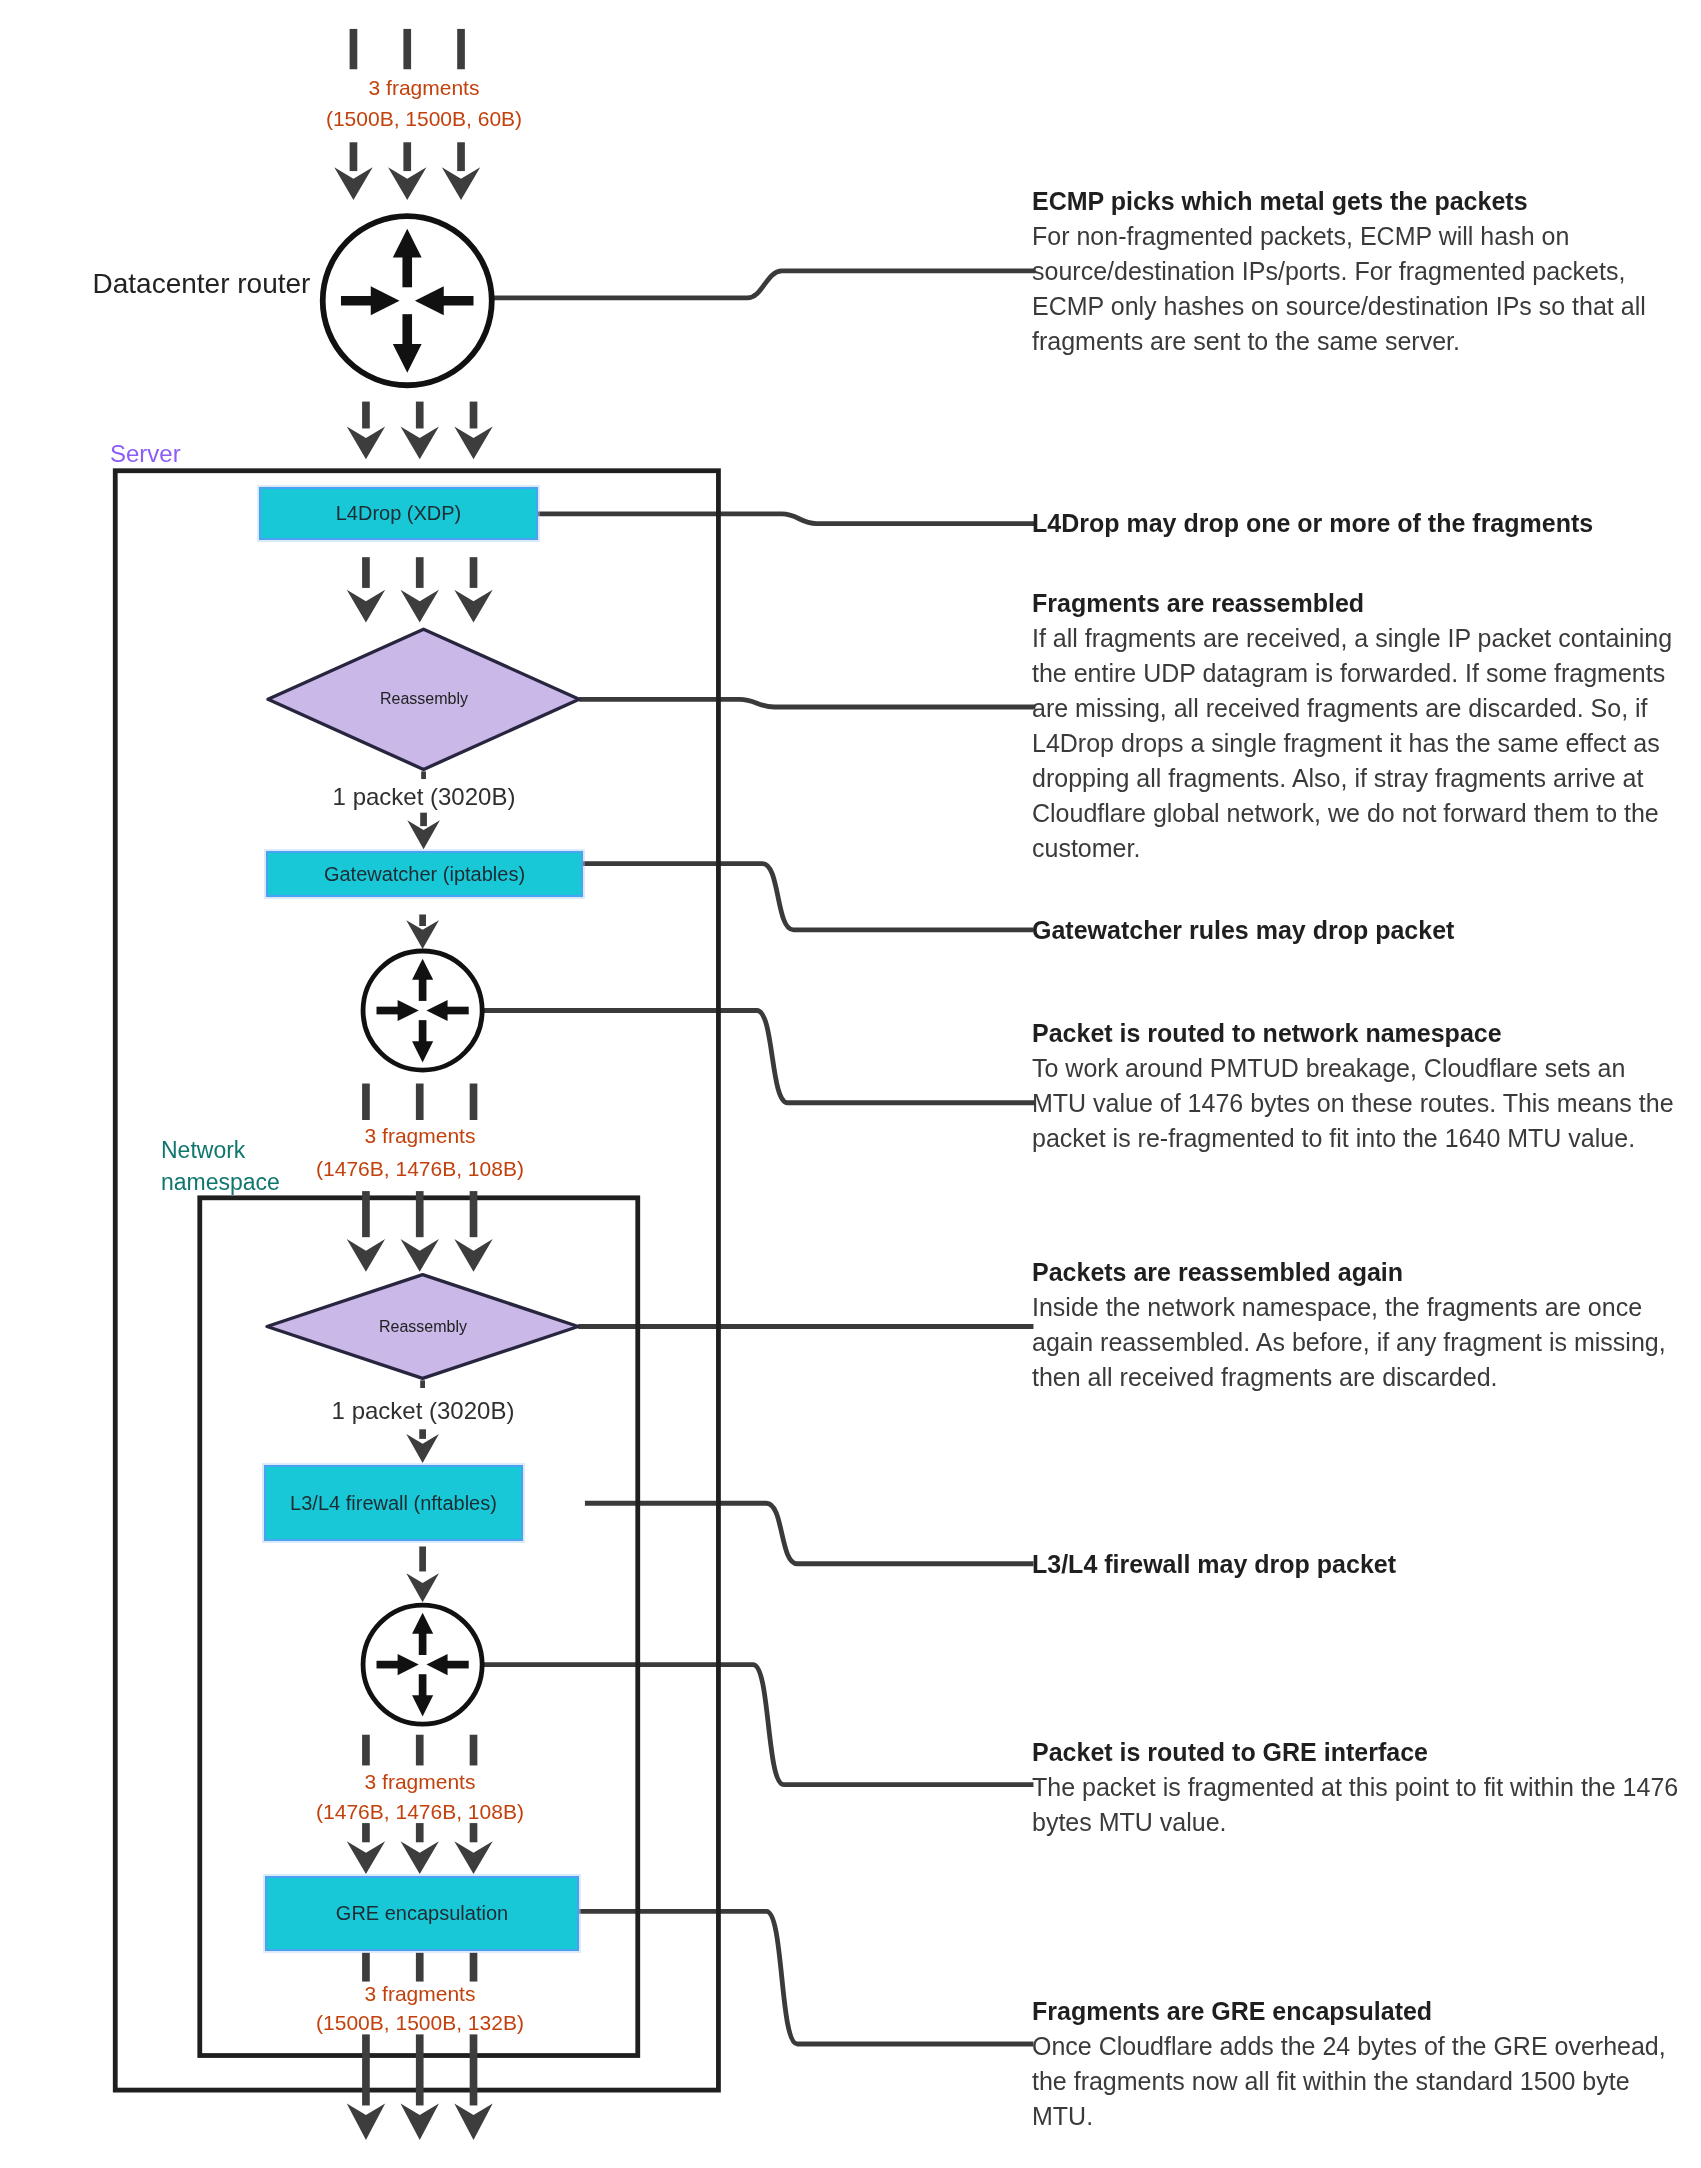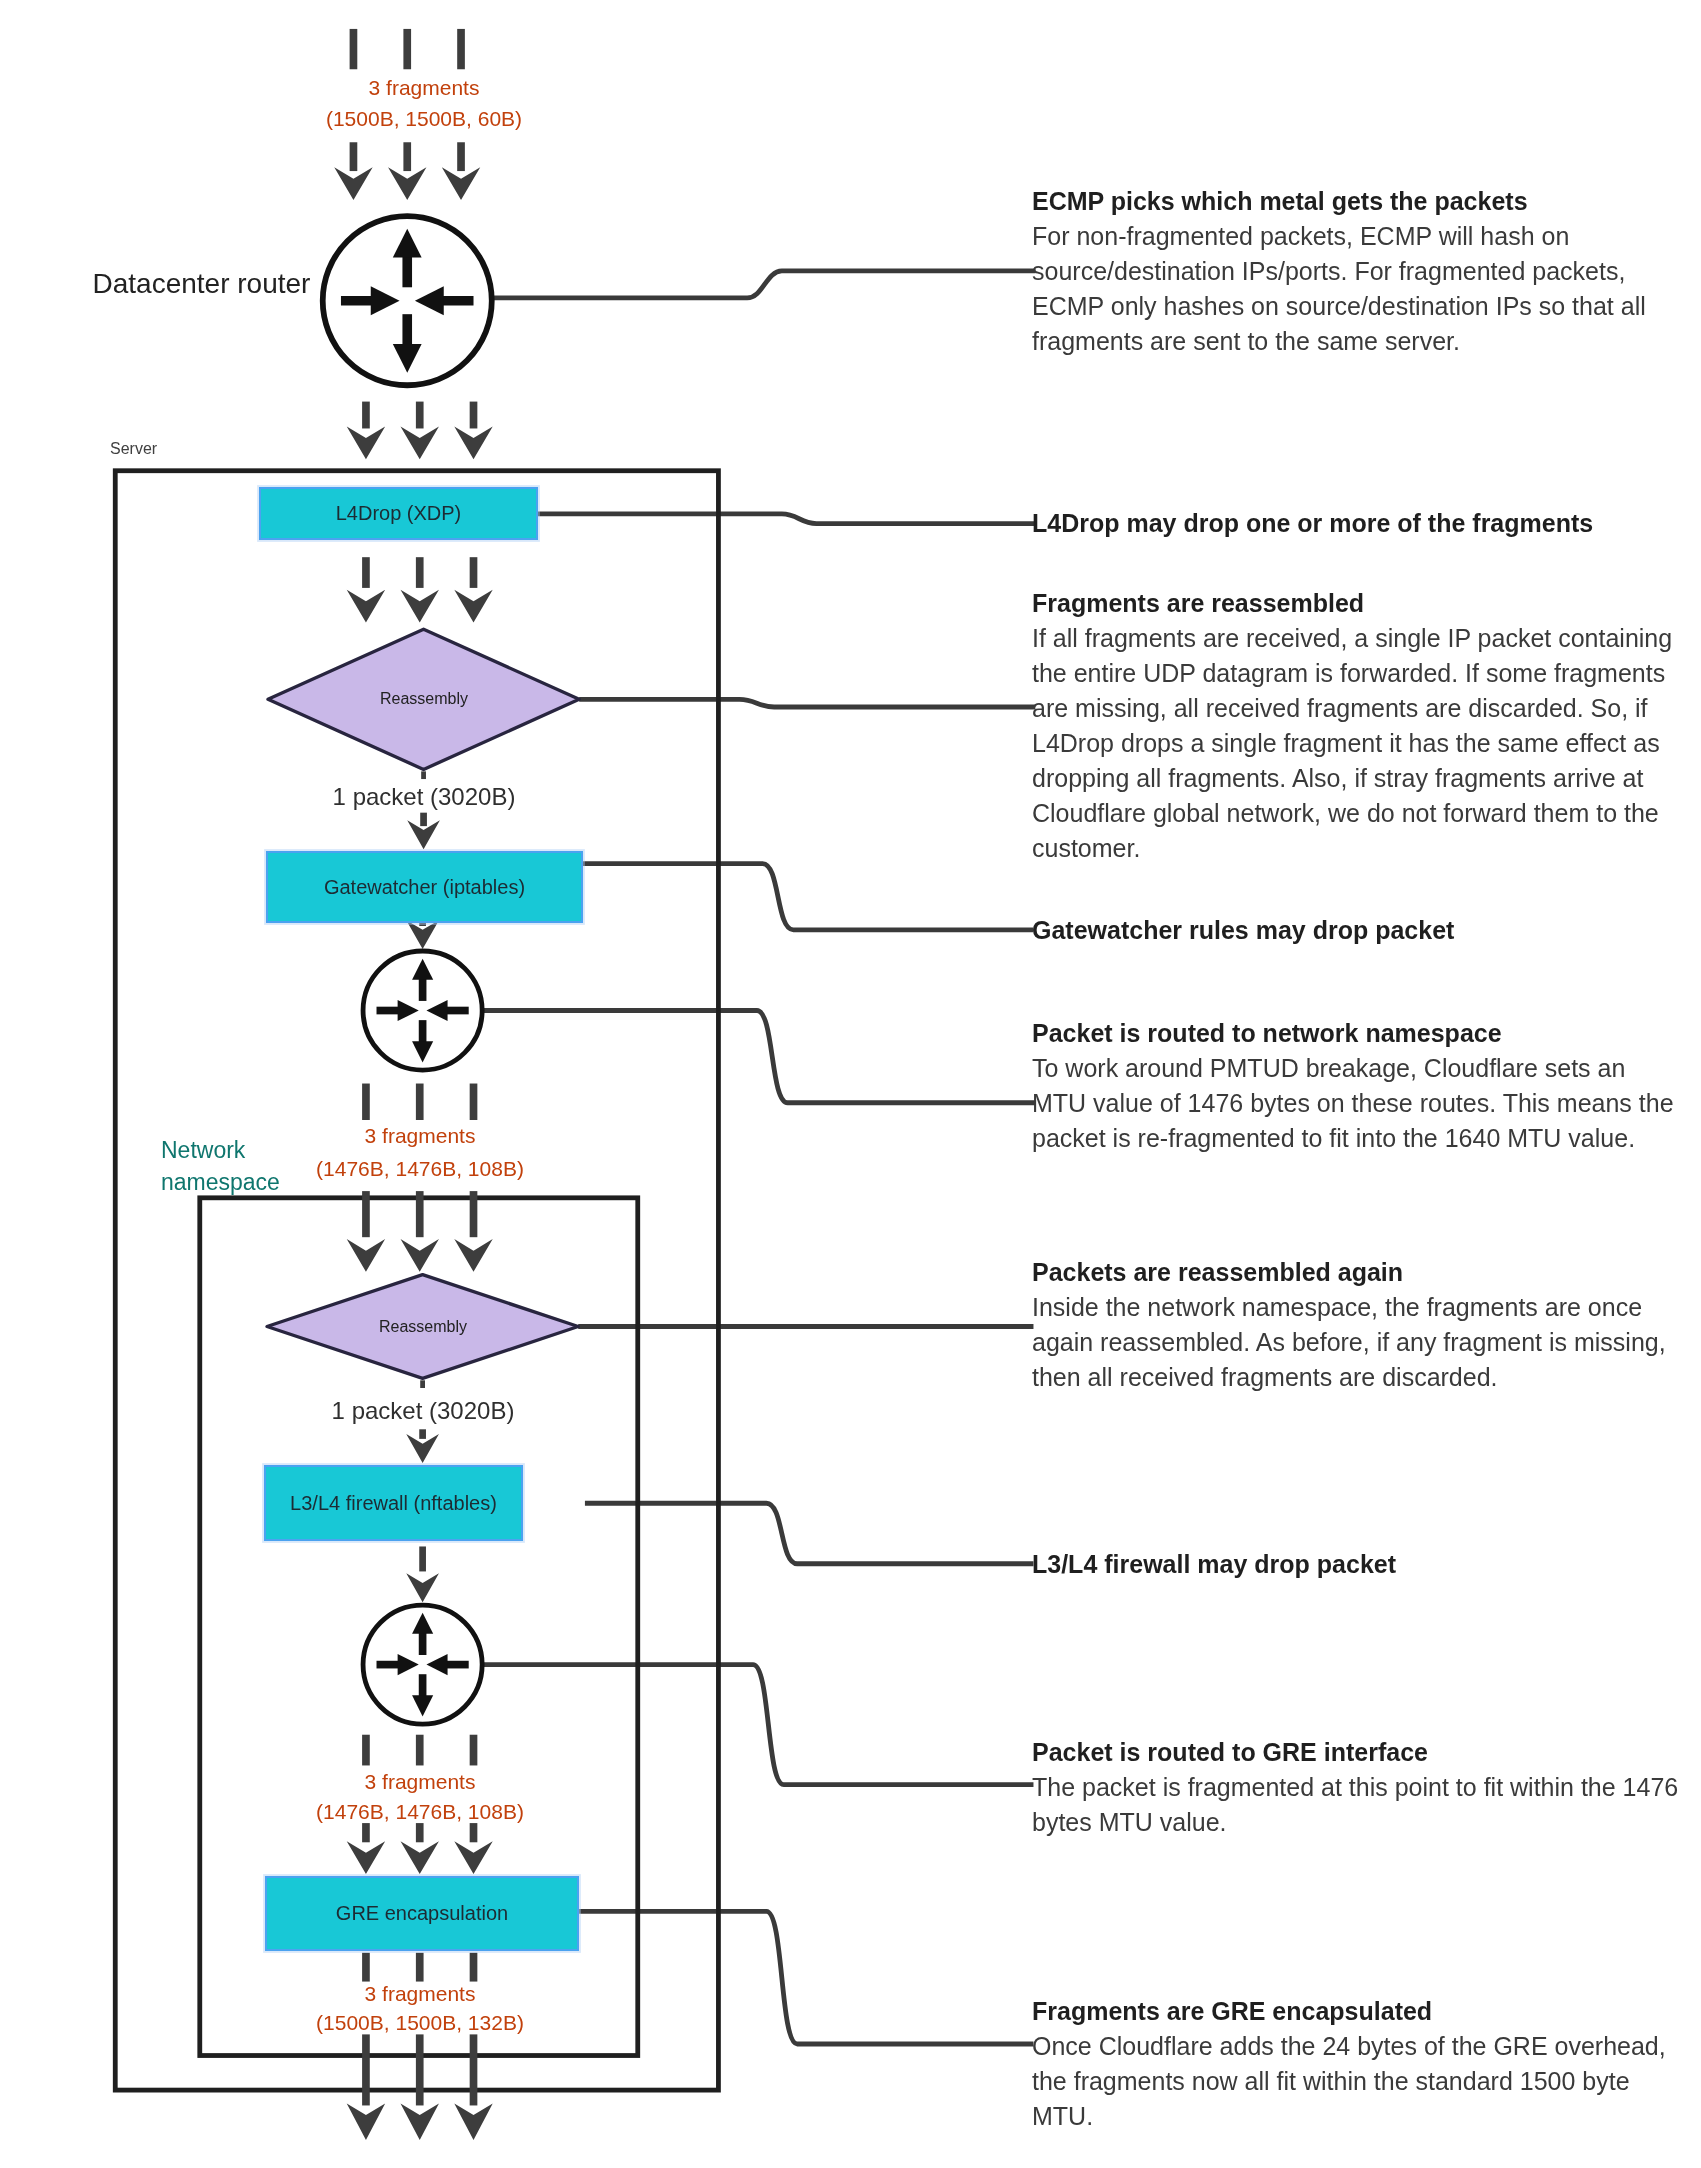--- a/index.html
+++ b/index.html
@@ -4,21 +4,21 @@
 <style>
   html,body{margin:0;padding:0;background:#ffffff;}
   #stage{
     position:relative;width:1701px;height:2168px;background:#ffffff;overflow:hidden;
     font-family:"Liberation Sans", sans-serif;color:#2e2e2e;
   }
   #diagram-svg{position:absolute;left:0;top:0;}
   .clabel{position:absolute;text-align:center;font-size:21px;line-height:29px;color:#c2410c;}
   .big-label{font-size:24px;color:#2f2f2f;}
   .side-label{position:absolute;font-size:28px;line-height:38px;color:#222222;text-align:center;}
-  .small-caption{position:absolute;font-size:16px;color:#404040;}
+  .small-caption{position:absolute;font-size:24px;color:#8b5cf6;}
   .netns-caption{position:absolute;font-size:23px;line-height:32px;color:#0f766e;}
   .node{
     position:absolute;display:flex;align-items:center;justify-content:center;text-align:center;
     background:#18C8D6;border:2.9px solid #4BA2F0;box-sizing:border-box;
     font-size:20px;line-height:25px;color:#1d2b33;
     box-shadow:0 0 0 1.9px rgba(170,205,245,0.45);
   }
   .diamond-label{
     position:absolute;display:flex;align-items:center;justify-content:center;
     font-size:16px;color:#222222;
@@ -204,21 +204,21 @@
   <div class="small-caption" style="left:110px;top:440px;">Server</div>
 
   <div class="node" style="left:259px;top:487px;width:279px;height:53px;">
     <span>L4Drop (XDP)</span>
   </div>
 
   <div class="diamond-label" style="left:280px;top:672px;width:288px;height:54px;">Reassembly</div>
 
   <div class="clabel big-label" style="left:232px;top:782px;width:384px;">1 packet (3020B)</div>
 
-  <div class="node" style="left:266px;top:851px;width:317px;height:72px;">
+  <div class="node" style="left:266px;top:851px;width:317px;height:46px;">
     <span>Gatewatcher (iptables)</span>
   </div>
 
   <div class="clabel" style="left:228px;top:1121px;width:384px;">3 fragments</div>
   <div class="clabel" style="left:228px;top:1154px;width:384px;">(1476B, 1476B, 108B)</div>
 
   <div class="netns-caption" style="left:161px;top:1134px;width:183px;">Network namespace</div>
 
   <div class="diamond-label" style="left:279px;top:1300px;width:288px;height:54px;">Reassembly</div>
 

